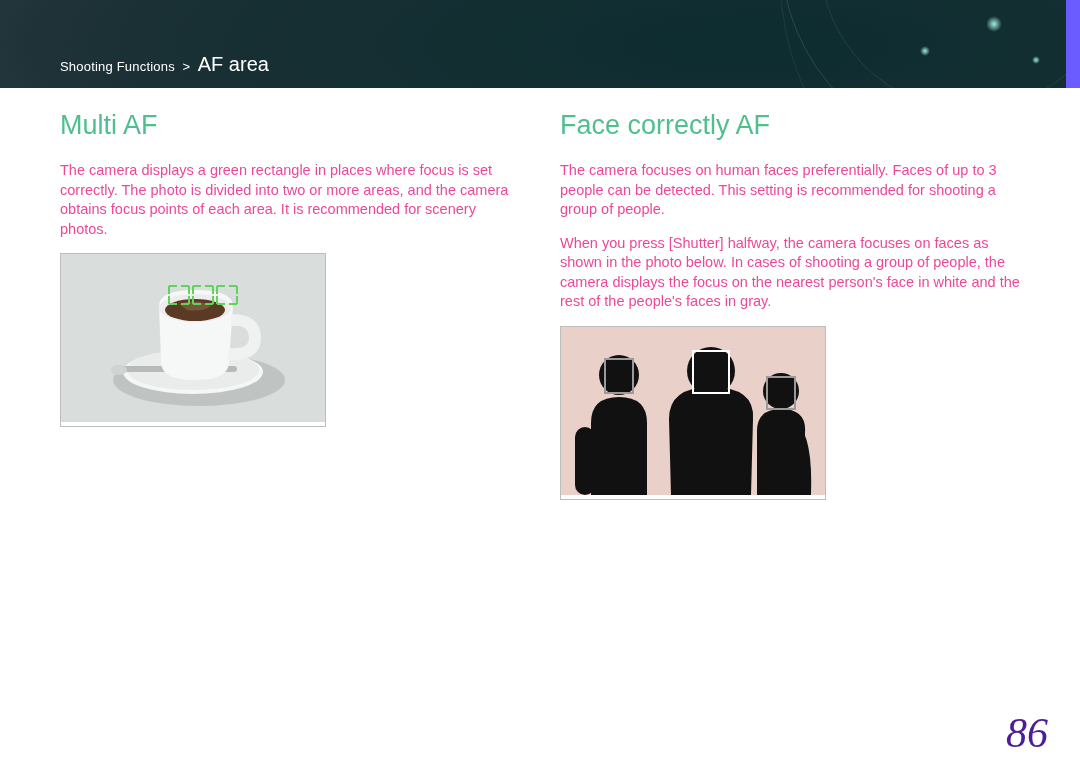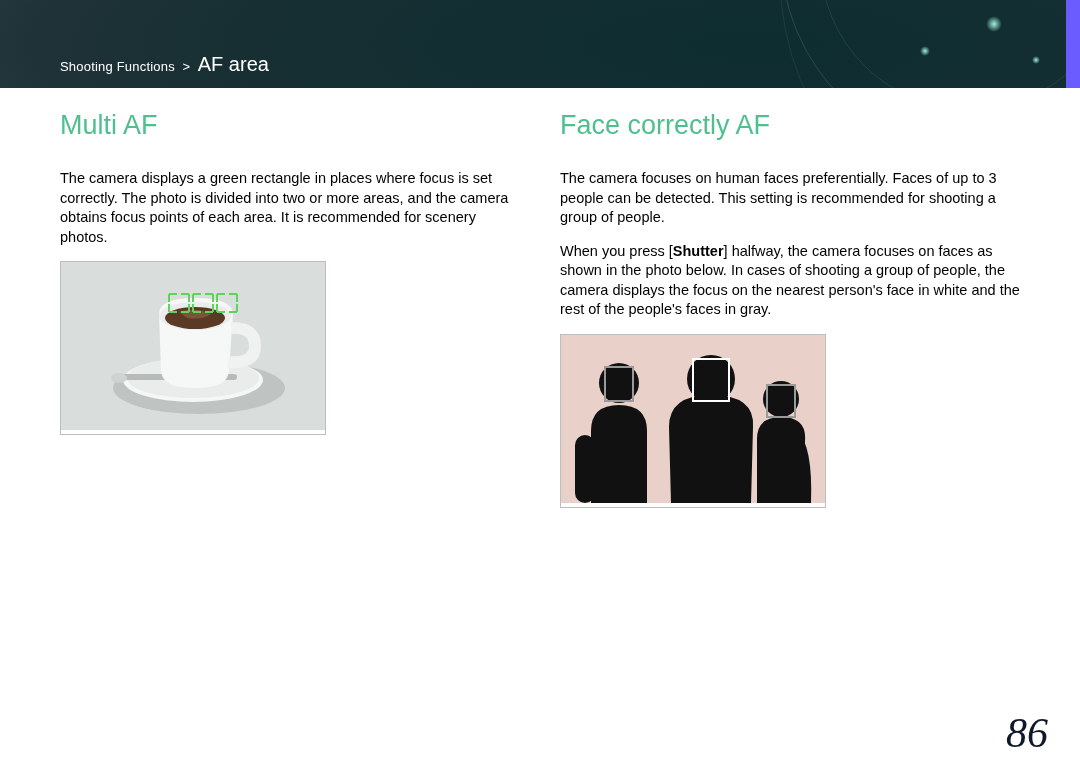--- a/index.html
+++ b/index.html
@@ -14,25 +14,25 @@
   .d1 { width: 16px; height: 16px; right: 78px; top: 16px; }
   .d2 { width: 10px; height: 10px; right: 150px; top: 46px; }
   .d3 { width: 8px; height: 8px; right: 40px; top: 56px; }
   .tab { position: absolute; right: 0; top: 0; width: 14px; height: 88px; background: #6a5cff; }
   .breadcrumb { position: absolute; left: 60px; bottom: 12px; color: #fff; font-size: 13px; }
   .breadcrumb .section { font-weight: 400; letter-spacing: .2px; }
   .breadcrumb .chev { margin: 0 4px; font-weight: 400; }
   .breadcrumb .title { font-size: 20px; font-weight: 400; }
   .content { position: absolute; top: 110px; left: 60px; right: 60px; bottom: 40px; display: flex; gap: 40px; }
   .col { flex: 1 1 0; }
-  h2 { color: #4fbf8e; font-weight: 400; font-size: 27px; margin-bottom: 28px; }
-  p { color: #000000; font-size: 14.5px; line-height: 1.35; margin-bottom: 14px; }
-  p b { font-weight: 700; }
+  h2 { color: #4fbf8e; font-weight: 400; font-size: 27px; margin-bottom: 20px; }
+  p { color: #ec4899; font-size: 14.5px; line-height: 1.35; margin-bottom: 14px; }
+  p b { font-weight: 400; }
   .figure { border: 1px solid #bdbdbd; display: inline-block; }
-  .pagenum { position: absolute; right: 32px; bottom: 8px; font-size: 42px; color: #0f172a; font-style: italic; font-family: Georgia, "Times New Roman", serif; }
+  .pagenum { position: absolute; right: 32px; bottom: 8px; font-size: 42px; color: #4c1d95; font-style: italic; font-family: Georgia, "Times New Roman", serif; }
 </style>
 </head>
 <body>
 
 <div class="page">
 
   <div class="header">
     <span class="swirl s1"></span>
     <span class="swirl s2"></span>
     <span class="swirl s3"></span>

